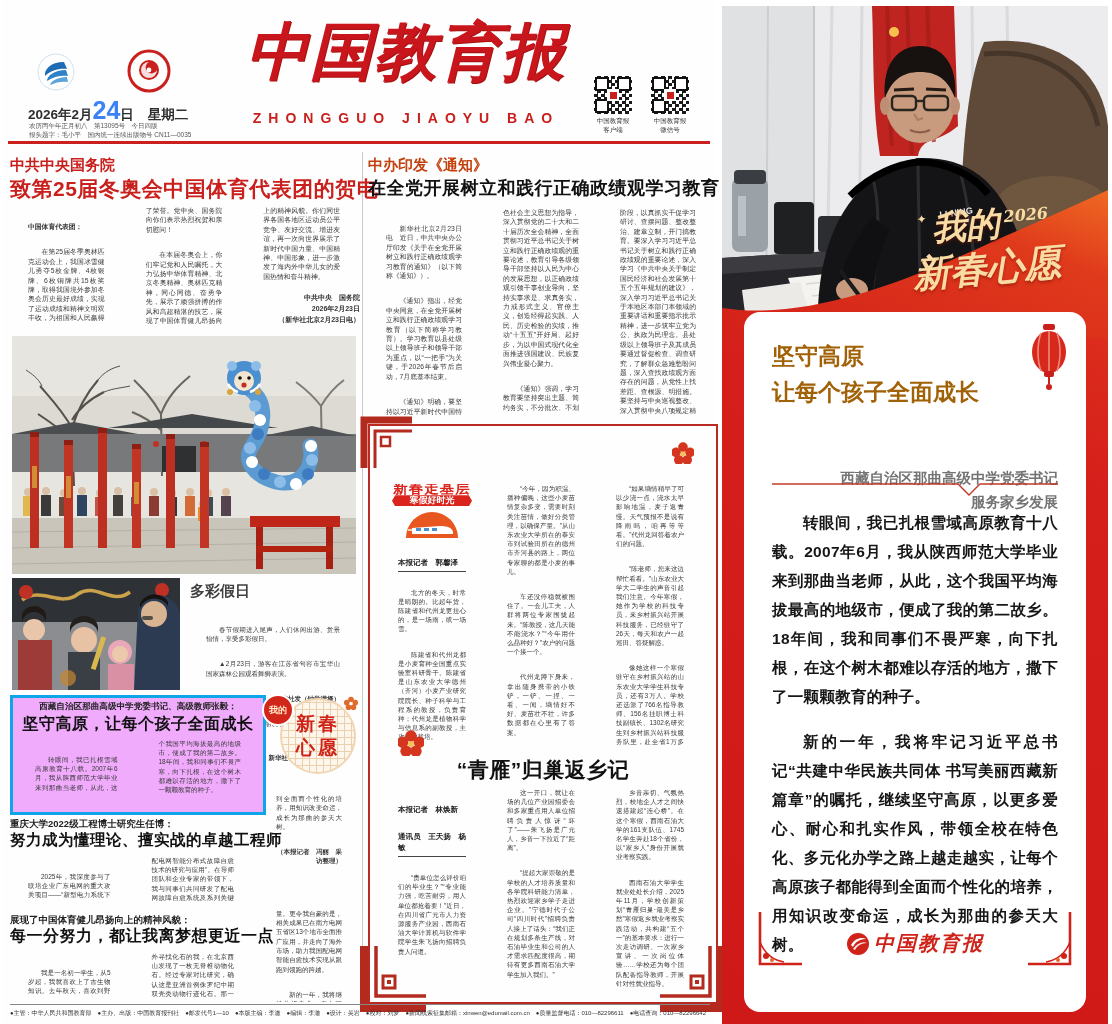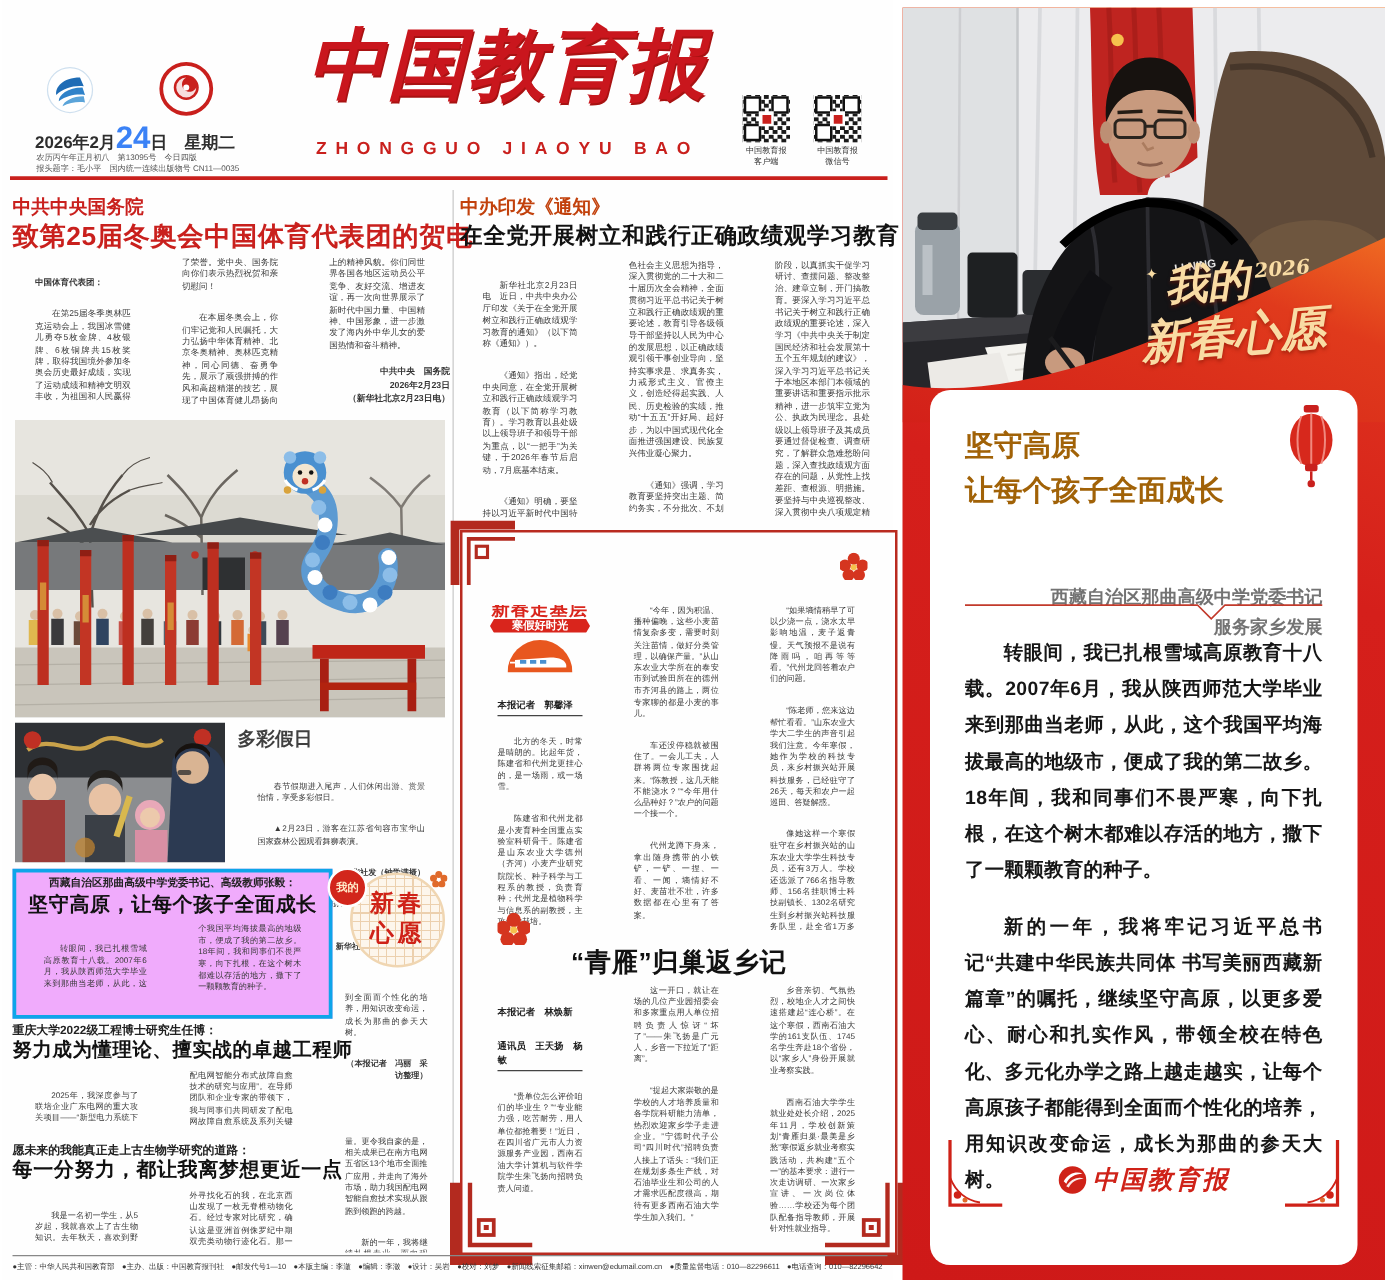--- a/index.html
+++ b/index.html
@@ -334,21 +334,21 @@
     <p class="noind">了自己的决定。新的一年，我希望自己沉下心来，多学习、多请教，一步步积累古生物学专业知识；同时认真对待学校的每一门功课，夯实基础、全面发展。每一分扎实的努力，都会让我离梦想更近一点。愿未来的我能真正走上古生物学研究的道路。</p>
     <p class="credit">（本报记者　梁瑞哲　采访整理）</p>
   </div>
 
   <div class="kick" style="left:8px;top:818px;width:242px;font-size:9.5px;color:#222;">重庆大学2022级工程博士研究生任博：</div>
   <div class="hl" style="left:8px;top:830px;width:242px;font-size:15.5px;color:#111;">努力成为懂理论、擅实战的卓越工程师</div>
   <div class="bt cols2" style="left:10px;top:856px;width:238px;height:50px;font-size:6.5px;line-height:9.2px;">
     <p>2025年，我深度参与了联培企业广东电网的重大攻关项目——“新型电力系统下配电网智能分布式故障自愈技术的研究与应用”。在导师团队和企业专家的带领下，我与同事们共同研发了配电网故障自愈系统及系列关键装备，这些拥有自主知识产权的技术体系与工程化解决方案，为提升粤港澳大湾区电网可靠性、迈向国际先进技术水平贡献了自己的一份力</p>
   </div>
 
-  <div class="kick" style="left:8px;top:914px;width:242px;font-size:9.5px;color:#222;">愿未来的我能真正走上古生物学研究的道路：</div>
+  <div class="kick" style="left:8px;top:914px;width:242px;font-size:9.5px;color:#222;">展现了中国体育健儿昂扬向上的精神风貌：</div>
   <div class="hl" style="left:8px;top:926px;width:242px;font-size:16px;color:#111;">每一分努力，都让我离梦想更近一点</div>
   <div class="bt cols2" style="left:10px;top:952px;width:238px;height:48px;font-size:6.5px;line-height:9.2px;">
     <p>我是一名初一学生，从5岁起，我就喜欢上了古生物知识。去年秋天，喜欢到野外寻找化石的我，在北京西山发现了一枚无脊椎动物化石。经过专家对比研究，确认这是亚洲首例侏罗纪中期双壳类动物行迹化石。那一刻，我5岁时萌发的“为国家发现恐龙化石”的愿望成了真。</p>
     <p>现在我已经进入初中，课业变多，但这次难忘的经历，让我更坚定</p>
   </div>
 
   <div class="kick" style="left:366px;top:156px;width:346px;font-size:15px;color:#c2410c;">中办印发《通知》</div>
   <div class="hl" style="left:366px;top:176px;width:346px;font-size:18px;color:#111;">在全党开展树立和践行正确政绩观学习教育</div>
   <div class="bt cols3" style="left:368px;top:208px;width:342px;height:210px;">
     <p>新华社北京2月23日电　近日，中共中央办公厅印发《关于在全党开展树立和践行正确政绩观学习教育的通知》（以下简称《通知》）。</p>

